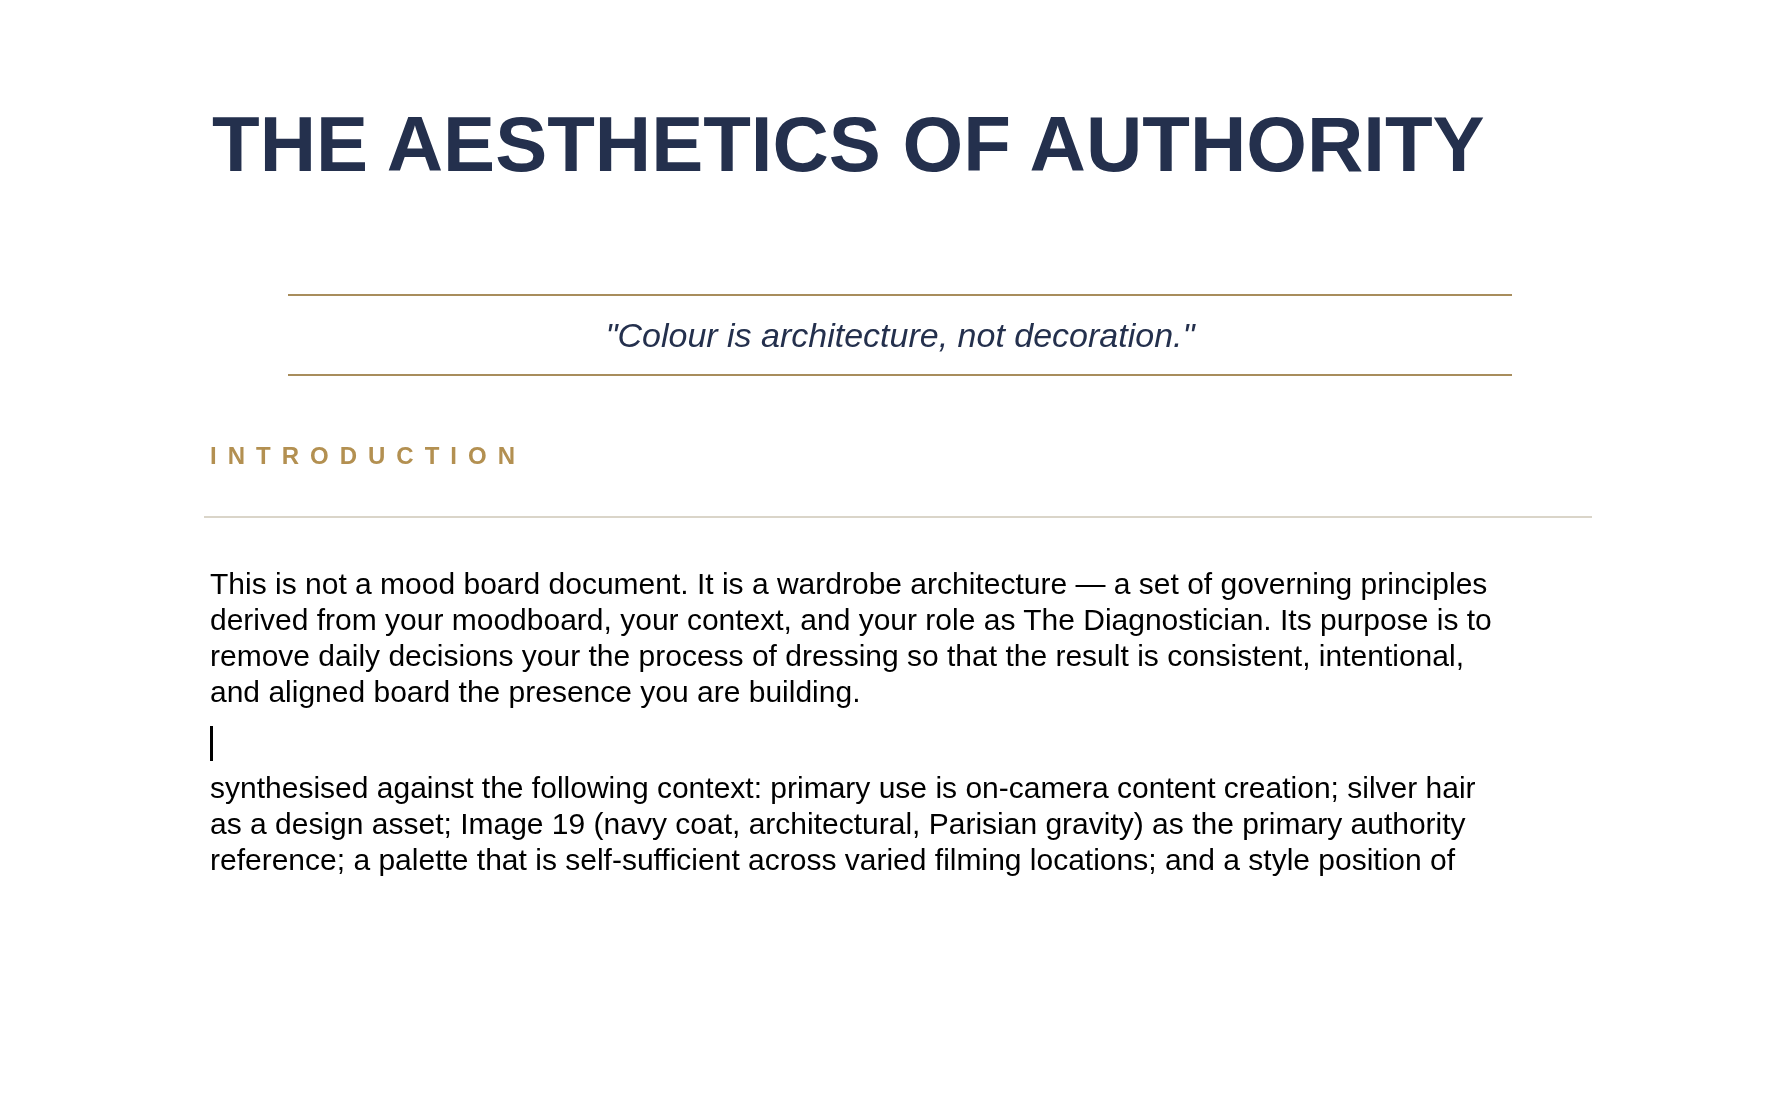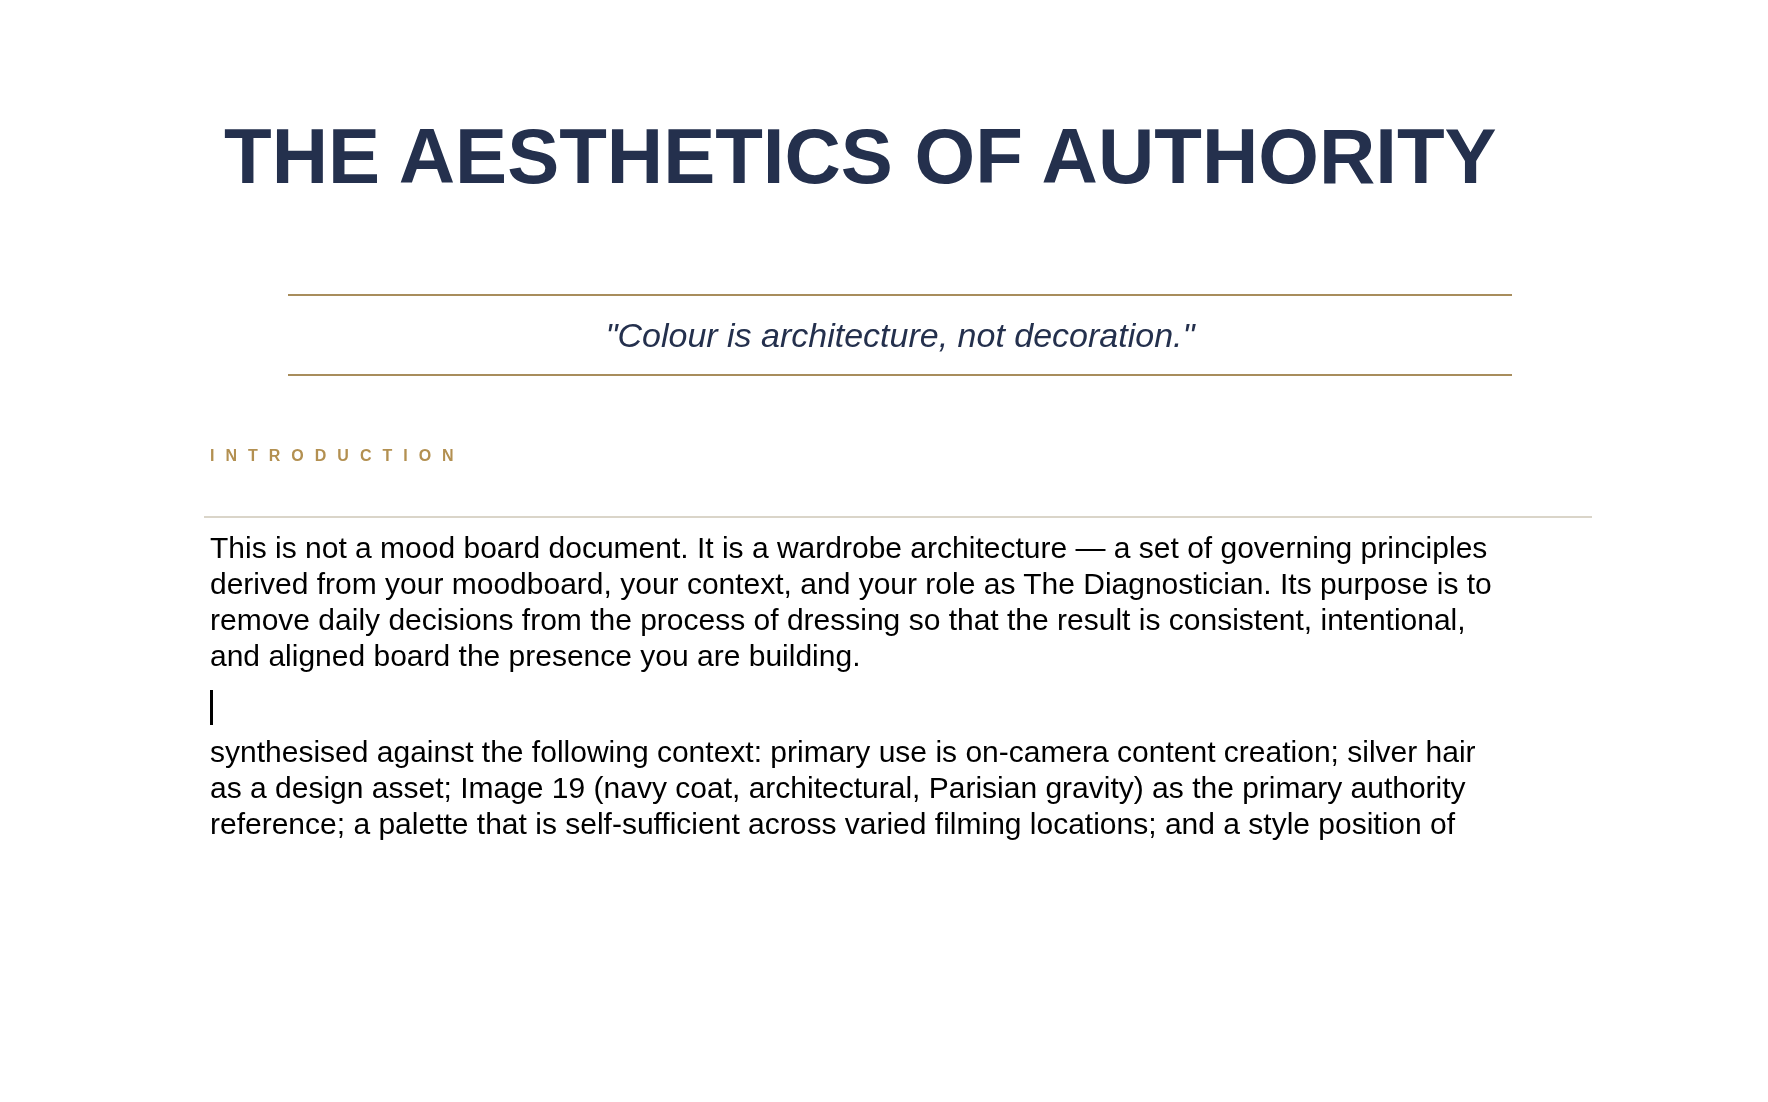--- a/index.html
+++ b/index.html
@@ -12,21 +12,21 @@
     position: relative;
     width: 1768px;
     height: 1102px;
     background: var(--bg, #ffffff);
     overflow: hidden;
   }
   .title {
     position: absolute;
     left: 210px;
     top: 97px;
-    margin: 14px;
+    margin: 2px;
     font-size: 78px;
     line-height: 90px;
     font-weight: 700;
     color: var(--navy, #24304D);
     white-space: nowrap;
     letter-spacing: 0px;
   }
   .quote-block {
     position: absolute;
     left: 288px;
@@ -41,39 +41,39 @@
     font-size: 34px;
     line-height: 38px;
     font-style: italic;
     color: var(--navy, #24304D);
     white-space: nowrap;
   }
   .section-heading {
     position: absolute;
     left: 210px;
     top: 443px;
-    font-size: 16px;
+    font-size: 24px;
     line-height: 26px;
     font-weight: 700;
     letter-spacing: 11px;
     color: var(--gold-heading, #B39051);
     white-space: nowrap;
   }
   .divider {
     position: absolute;
     left: 204px;
     top: 516px;
     width: 1388px;
     height: 0;
     border-top: 2px solid var(--divider, #DAD5C9);
   }
   .body-text {
     position: absolute;
     left: 210px;
-    top: 530px;
+    top: 566px;
     width: 1382px;
     font-size: 30px;
     line-height: 36px;
     color: var(--body, #000000);
   }
   .para { margin: 0 0 12px 0; }
   .line { white-space: nowrap; }
   .empty-line {
     height: 36px;
     margin: 0 0 12px 0;
@@ -101,21 +101,21 @@
 
   <div class="section-heading">INTRODUCTION</div>
 
   <div class="divider"></div>
 
   <div class="body-text">
 
     <div class="para">
       <div class="line">This is not a mood board document. It is a wardrobe architecture — a set of governing principles</div>
       <div class="line">derived from your moodboard, your context, and your role as The Diagnostician. Its purpose is to</div>
-      <div class="line">remove daily decisions from the process of dressing so that the result is consistent, intentional,</div>
+      <div class="line">remove daily decisions your the process of dressing so that the result is consistent, intentional,</div>
       <div class="line">and aligned board the presence you are building.</div>
     </div>
 
     <div class="empty-line">
       <span class="caret"></span>
     </div>
 
     <div class="para">
       <div class="line">synthesised against the following context: primary use is on-camera content creation; silver hair</div>
       <div class="line">as a design asset; Image 19 (navy coat, architectural, Parisian gravity) as the primary authority</div>

